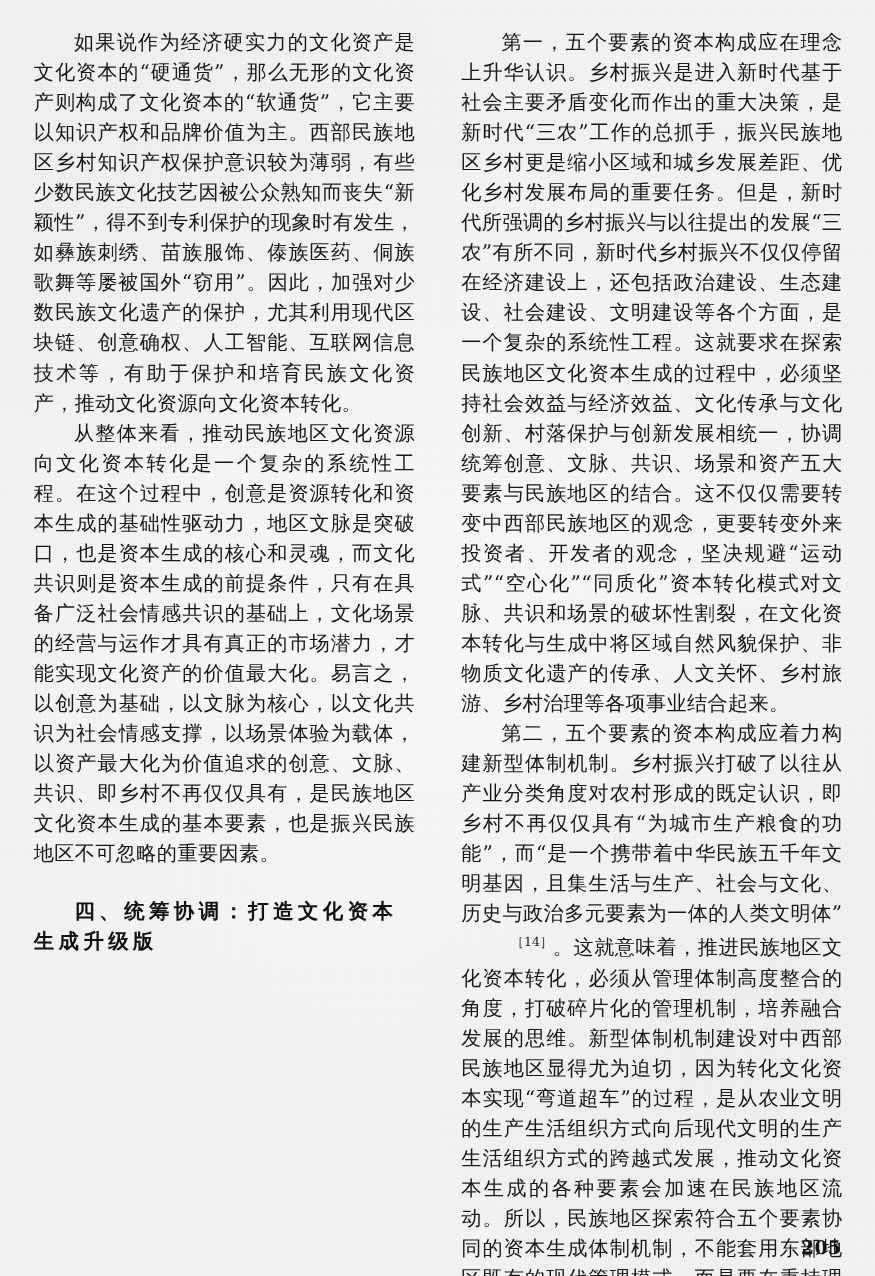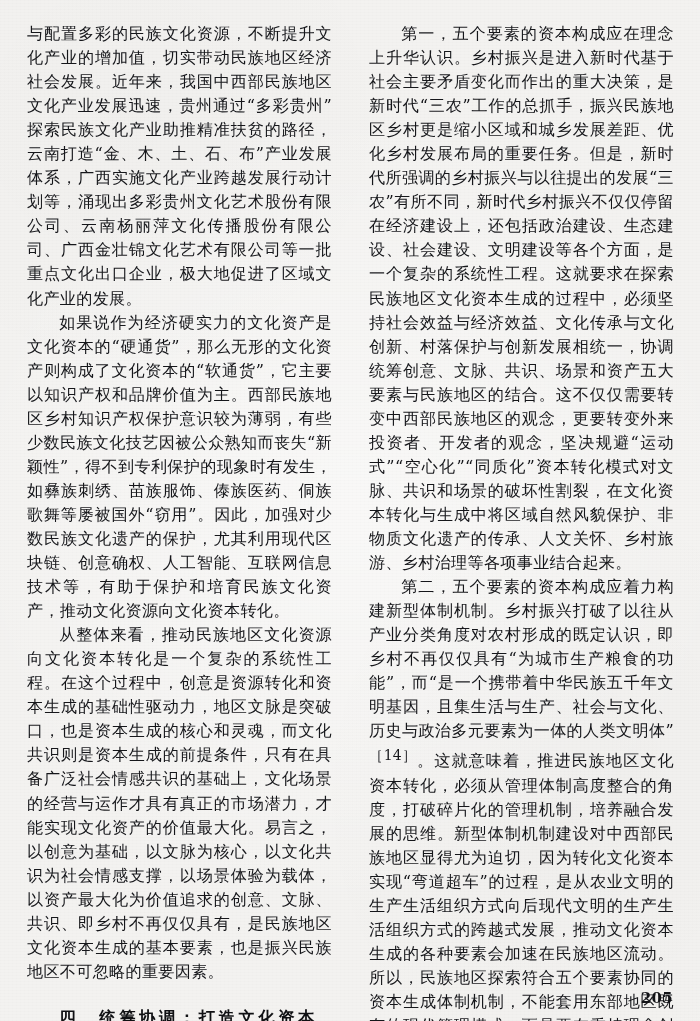--- a/index.html
+++ b/index.html
@@ -61,23 +61,24 @@
     font-size: 16.3px;
     line-height: 24.05px;
     font-weight: bold;
     text-indent: 2em;
     letter-spacing: 0.22em;
     font-family: "DejaVu Sans", "Liberation Sans", sans-serif;
     color: #101114;
     text-align: left;
   }
   .cite {
-    font-size: 14px;
+    font-size: 10px;
     vertical-align: super;
     letter-spacing: 0;
+    margin-left: 40px;
   }
   #page-number {
     position: absolute;
     right: 27px;
     bottom: 14px;
     font-size: 15px;
     font-weight: bold;
     letter-spacing: 0.02em;
     font-family: "DejaVu Serif", "Liberation Serif", serif;
     color: #131418;
@@ -94,21 +95,20 @@
   }
 </style>
 </head>
 <body>
 
 <div id="page">
 
   <div id="columns">
 
     <div class="column">
-      <p class="body-par no-indent">与配置多彩的民族文化资源，不断提升文化产业的增加值，切实带动民族地区经济社会发展。近年来，我国中西部民族地区文化产业发展迅速，贵州通过“多彩贵州”探索民族文化产业助推精准扶贫的路径，云南打造“金、木、土、石、布”产业发展体系，广西实施文化产业跨越发展行动计划等，涌现出多彩贵州文化艺术股份有限公司、云南杨丽萍文化传播股份有限公司、广西金壮锦文化艺术有限公司等一批重点文化出口企业，极大地促进了区域文化产业的发展。</p>
 
       <p class="body-par">如果说作为经济硬实力的文化资产是文化资本的“硬通货”，那么无形的文化资产则构成了文化资本的“软通货”，它主要以知识产权和品牌价值为主。西部民族地区乡村知识产权保护意识较为薄弱，有些少数民族文化技艺因被公众熟知而丧失“新颖性”，得不到专利保护的现象时有发生，如彝族刺绣、苗族服饰、傣族医药、侗族歌舞等屡被国外“窃用”。因此，加强对少数民族文化遗产的保护，尤其利用现代区块链、创意确权、人工智能、互联网信息技术等，有助于保护和培育民族文化资产，推动文化资源向文化资本转化。</p>
 
       <p class="body-par">从整体来看，推动民族地区文化资源向文化资本转化是一个复杂的系统性工程。在这个过程中，创意是资源转化和资本生成的基础性驱动力，地区文脉是突破口，也是资本生成的核心和灵魂，而文化共识则是资本生成的前提条件，只有在具备广泛社会情感共识的基础上，文化场景的经营与运作才具有真正的市场潜力，才能实现文化资产的价值最大化。易言之，以创意为基础，以文脉为核心，以文化共识为社会情感支撑，以场景体验为载体，以资产最大化为价值追求的创意、文脉、共识、即乡村不再仅仅具有，是民族地区文化资本生成的基本要素，也是振兴民族地区不可忽略的重要因素。</p>
 
       <h2 class="section-heading">四、统筹协调：打造文化资本生成升级版</h2>
 
     </div>
 
     <div class="column">

